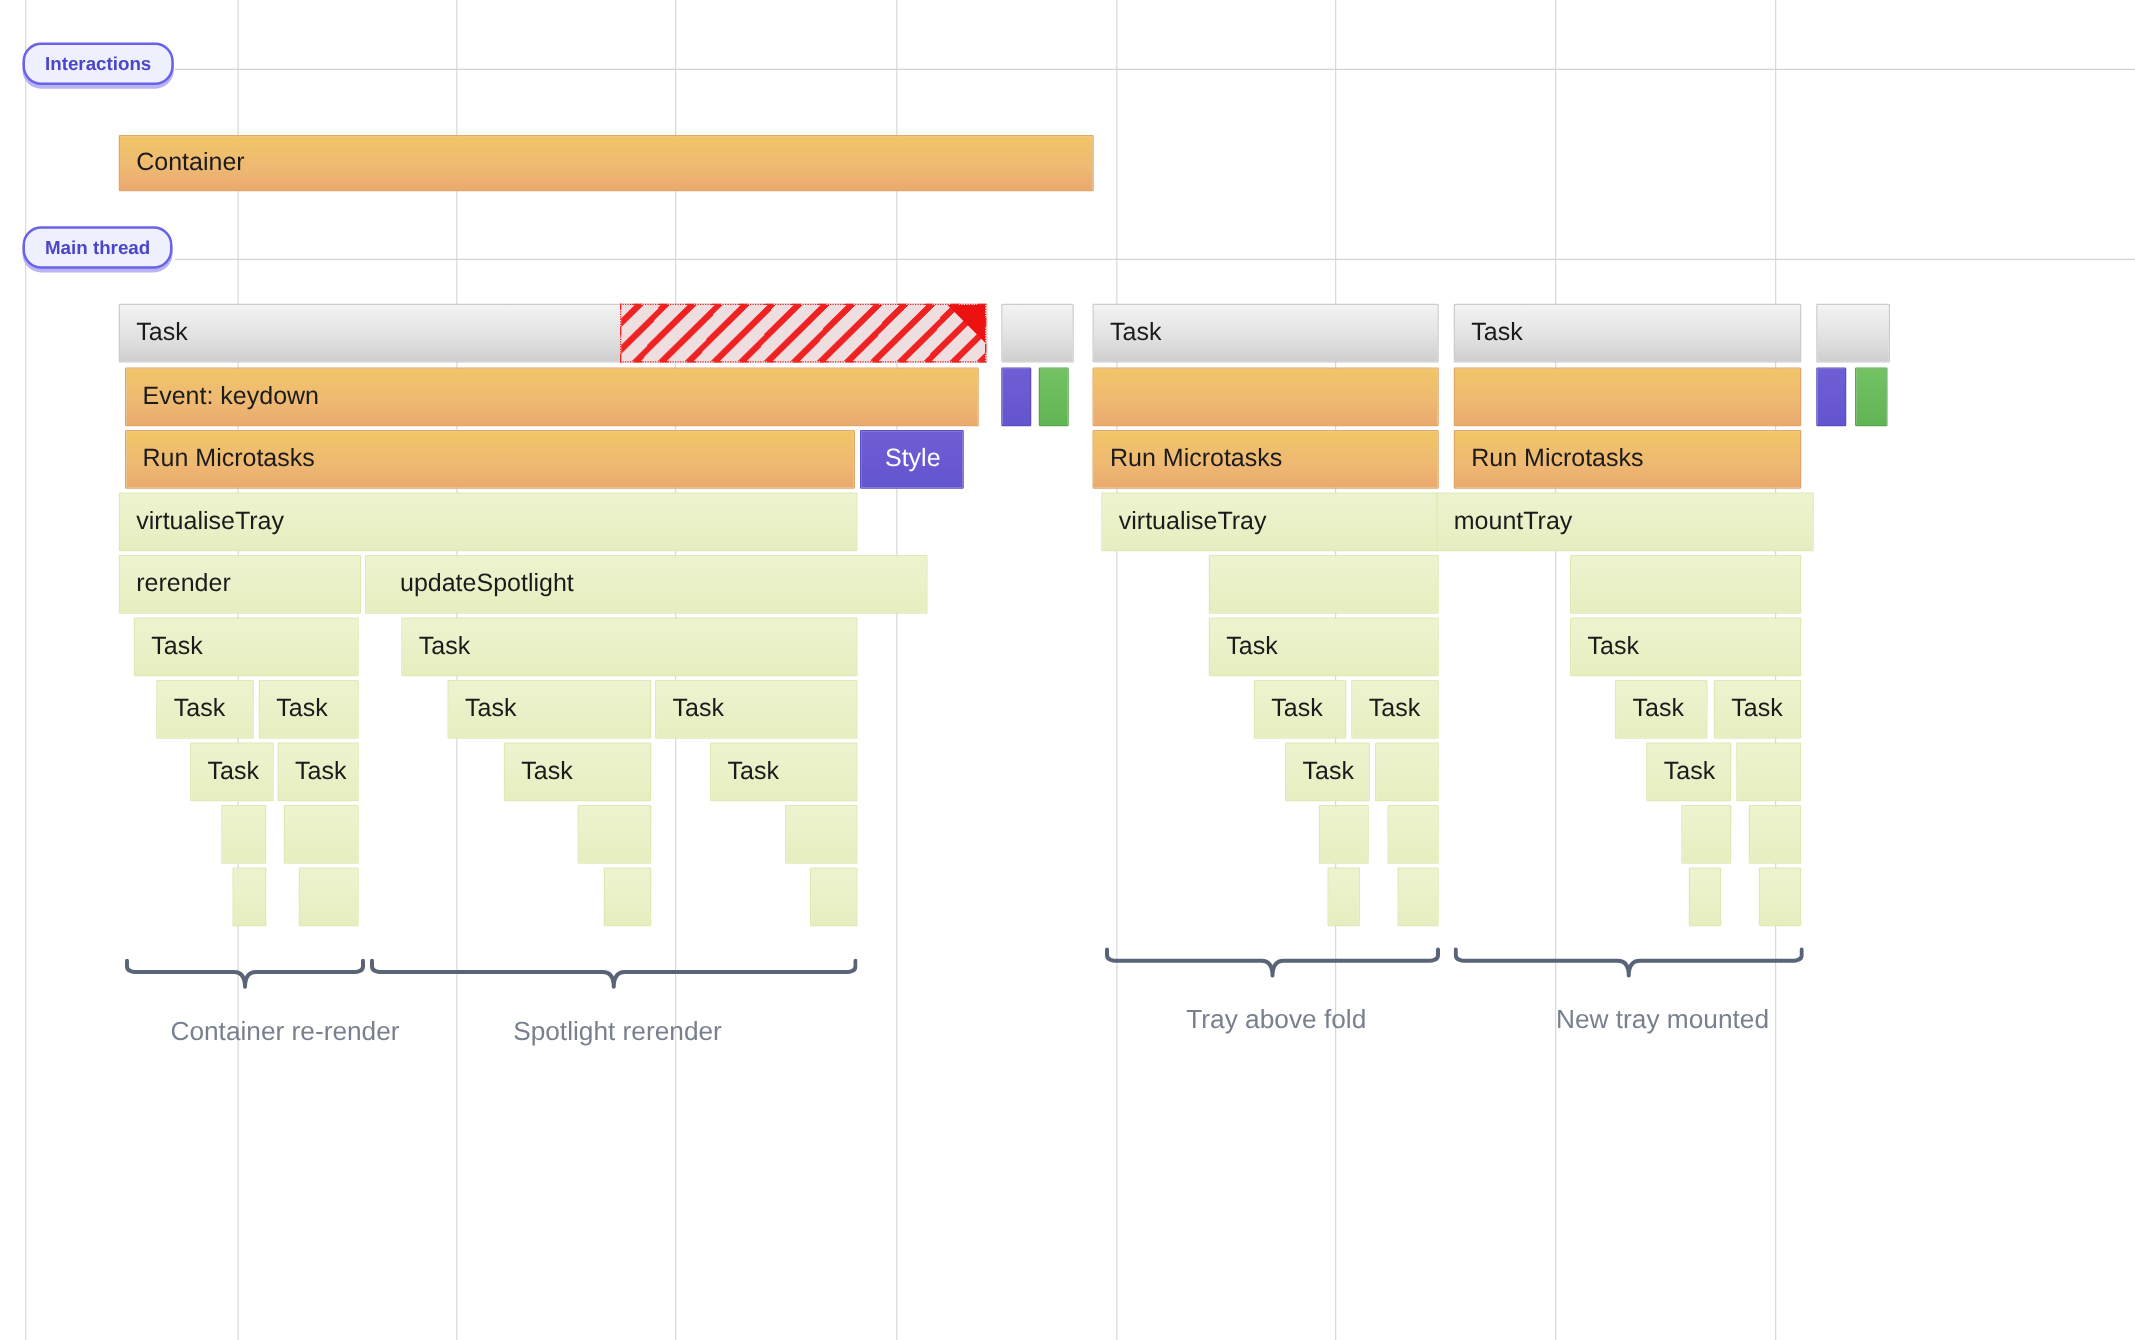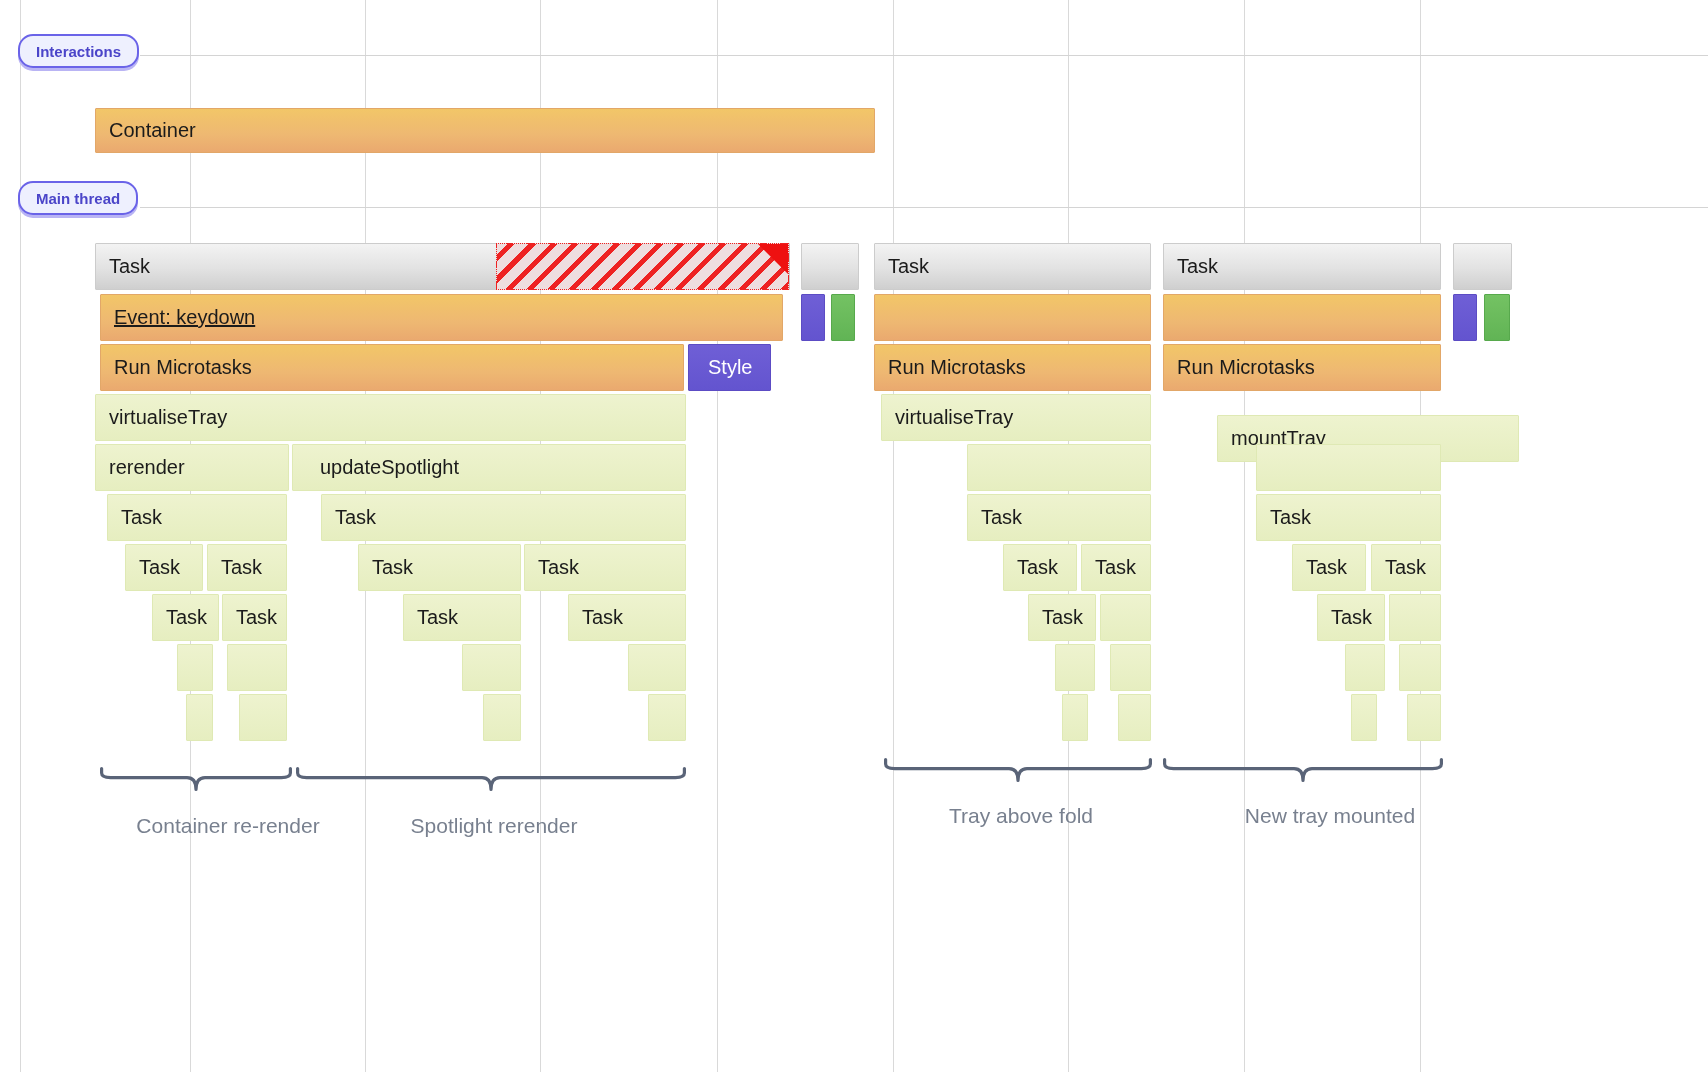--- a/index.html
+++ b/index.html
@@ -158,21 +158,21 @@
         <span>Task</span>
       </div>
       <div class="bar grey nolabel" style="left: 801px; top: 243px; width: 58px; height: 47px;"></div>
       <div class="bar grey" style="left: 874px; top: 243px; width: 277px; height: 47px;">
         <span>Task</span>
       </div>
       <div class="bar grey" style="left: 1163px; top: 243px; width: 278px; height: 47px;">
         <span>Task</span>
       </div>
       <div class="bar grey nolabel" style="left: 1453px; top: 243px; width: 59px; height: 47px;"></div>
-      <div class="bar orange" style="left: 100px; top: 294px; width: 683px; height: 47px; text-decoration: underline;">
+      <div class="bar orange" style="left: 100px; top: 294px; width: 683px; height: 47px;">
         <span>Event: keydown</span>
       </div>
       <div class="bar purple nolabel" style="left: 801px; top: 294px; width: 24px; height: 47px;"></div>
       <div class="bar verdant nolabel" style="left: 831px; top: 294px; width: 24px; height: 47px;"></div>
       <div class="bar orange nolabel" style="left: 874px; top: 294px; width: 277px; height: 47px;"></div>
       <div class="bar orange nolabel" style="left: 1163px; top: 294px; width: 278px; height: 47px;"></div>
       <div class="bar purple nolabel" style="left: 1453px; top: 294px; width: 24px; height: 47px;"></div>
       <div class="bar verdant nolabel" style="left: 1484px; top: 294px; width: 26px; height: 47px;"></div>
       <div class="bar orange" style="left: 100px; top: 344px; width: 584px; height: 47px;">
         <span>Run Microtasks</span>
@@ -185,27 +185,27 @@
       </div>
       <div class="bar orange" style="left: 1163px; top: 344px; width: 278px; height: 47px;">
         <span>Run Microtasks</span>
       </div>
       <div class="bar green" style="left: 95px; top: 394px; width: 591px; height: 47px;">
         <span>virtualiseTray</span>
       </div>
       <div class="bar green" style="left: 881px; top: 394px; width: 270px; height: 47px;">
         <span>virtualiseTray</span>
       </div>
-      <div class="bar green" style="left: 1217px; top: 394px; width: 302px; height: 47px; margin-top: 21px;">
+      <div class="bar green" style="left: 1149px; top: 394px; width: 302px; height: 47px;">
         <span>mountTray</span>
       </div>
       <div class="bar green" style="left: 95px; top: 444px; width: 194px; height: 47px;">
         <span>rerender</span>
       </div>
-      <div class="bar green" style="left: 292px; top: 444px; width: 394px; height: 47px; padding-left: 27px;">
+      <div class="bar green" style="left: 292px; top: 444px; width: 450px; height: 47px; padding-left: 27px;">
         <span>updateSpotlight</span>
       </div>
       <div class="bar green nolabel" style="left: 967px; top: 444px; width: 184px; height: 47px;"></div>
       <div class="bar green nolabel" style="left: 1256px; top: 444px; width: 185px; height: 47px;"></div>
       <div class="bar green" style="left: 107px; top: 494px; width: 180px; height: 47px;">
         <span>Task</span>
       </div>
       <div class="bar green" style="left: 321px; top: 494px; width: 365px; height: 47px;">
         <span>Task</span>
       </div>

